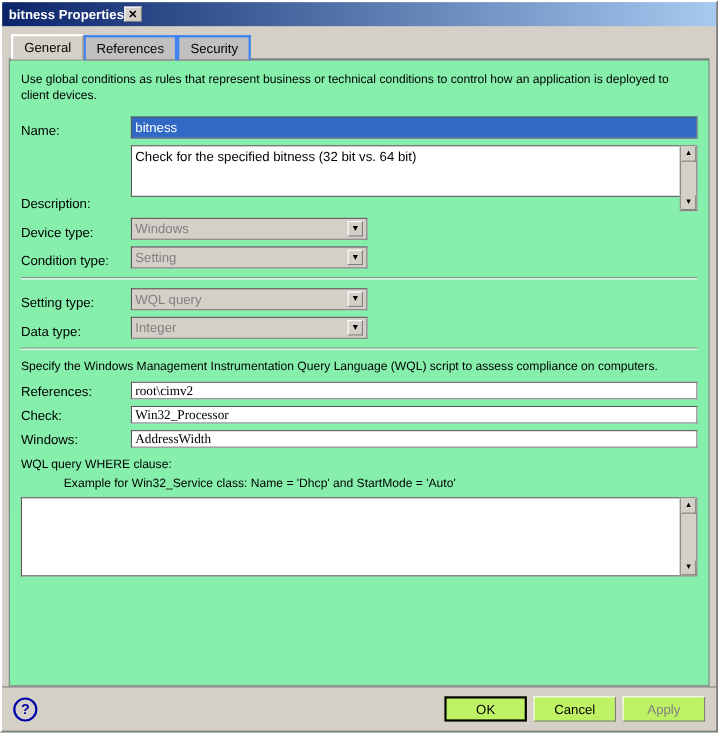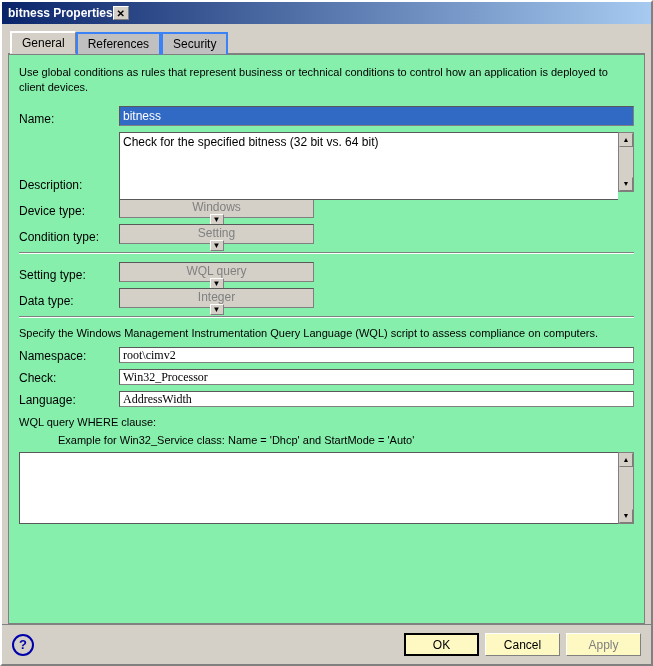--- a/index.html
+++ b/index.html
@@ -149,33 +149,32 @@
       border: 1px solid #808080;
       border-top: 1px solid #595959;
       border-left: 1px solid #595959;
       font-size: 12px;
       padding: 1px 3px;
       font-family: inherit;
     }
 
     
     .dropdown {
-      width: 195px;
+      width: 215px;
       height: 20px;
       border: 1px solid #808080;
       border-top: 1px solid #595959;
       border-left: 1px solid #595959;
       background: #d4d0c8;
       font-size: 12px;
       padding: 1px 3px;
       display: flex;
       align-items: center;
       justify-content: space-between;
       cursor: pointer;
-      flex-direction: column;
     }
 
     .dropdown-arrow {
       width: 14px;
       height: 14px;
       background: #d4d0c8;
       display: flex;
       align-items: center;
       justify-content: center;
       font-size: 8px;
@@ -234,21 +233,21 @@
       display: flex;
       gap: 6px;
     }
 
     .btn {
       width: 75px;
       height: 23px;
       border: 1px solid #808080;
       border-top: 1px solid #ffffff;
       border-left: 1px solid #ffffff;
-      background: #fef9c3;
+      background: #bef264;
       font-size: 12px;
       cursor: pointer;
       font-family: inherit;
     }
 
     .btn:disabled {
       color: #808080;
       cursor: default;
     }
 
@@ -325,21 +324,21 @@
       <span class="form-label">Name:</span>
       <div class="form-control-wrap">
         <input type="text" class="name-input" value="bitness" style="">
       </div>
     </div>
 
     <div class="form-row">
       <span class="form-label">Description:</span>
       <div class="form-control-wrap">
         <div class="textarea-container" style="height:60px;">
-          <textarea style="height: 68px;">Check for the specified bitness (32 bit vs. 64 bit)</textarea>
+          <textarea style="height: 47px;">Check for the specified bitness (32 bit vs. 64 bit)</textarea>
           <div class="vscrollbar">
             <div class="vscrollbar-up">▲</div>
             <div class="vscrollbar-down">▼</div>
           </div>
         </div>
       </div>
     </div>
 
     <div class="form-row">
       <span class="form-label">Device type:</span>
@@ -373,35 +372,35 @@
         <span class="dropdown-text">Integer</span>
         <div class="dropdown-arrow">▼</div>
       </div>
     </div>
 
     <hr class="separator">
 
     <p class="info-text">Specify the Windows Management Instrumentation Query Language (WQL) script to assess compliance on computers.</p>
 
     <div class="form-row">
-      <span class="form-label">Namespace:</span>
+      <span class="form-label">References:</span>
       <div class="form-control-wrap">
         <input type="text" class="text-input" value="root\cimv2" style="">
       </div>
     </div>
 
     <div class="form-row">
       <span class="form-label">Check:</span>
       <div class="form-control-wrap">
         <input type="text" class="text-input" value="Win32_Processor" style="">
       </div>
     </div>
 
     <div class="form-row">
-      <span class="form-label">Language:</span>
+      <span class="form-label">Windows:</span>
       <div class="form-control-wrap">
         <input type="text" class="text-input" value="AddressWidth" style="">
       </div>
     </div>
 
     <p class="info-text" style="margin-top:8px; margin-bottom:2px;">WQL query WHERE clause:</p>
     <p class="info-text" style="margin-bottom:4px;padding-left:39px;">Example for Win32_Service class: Name = 'Dhcp' and StartMode = 'Auto'</p>
 
     <div class="textarea-container" style="height:72px;">
       <textarea style="height: 72px;"></textarea>

